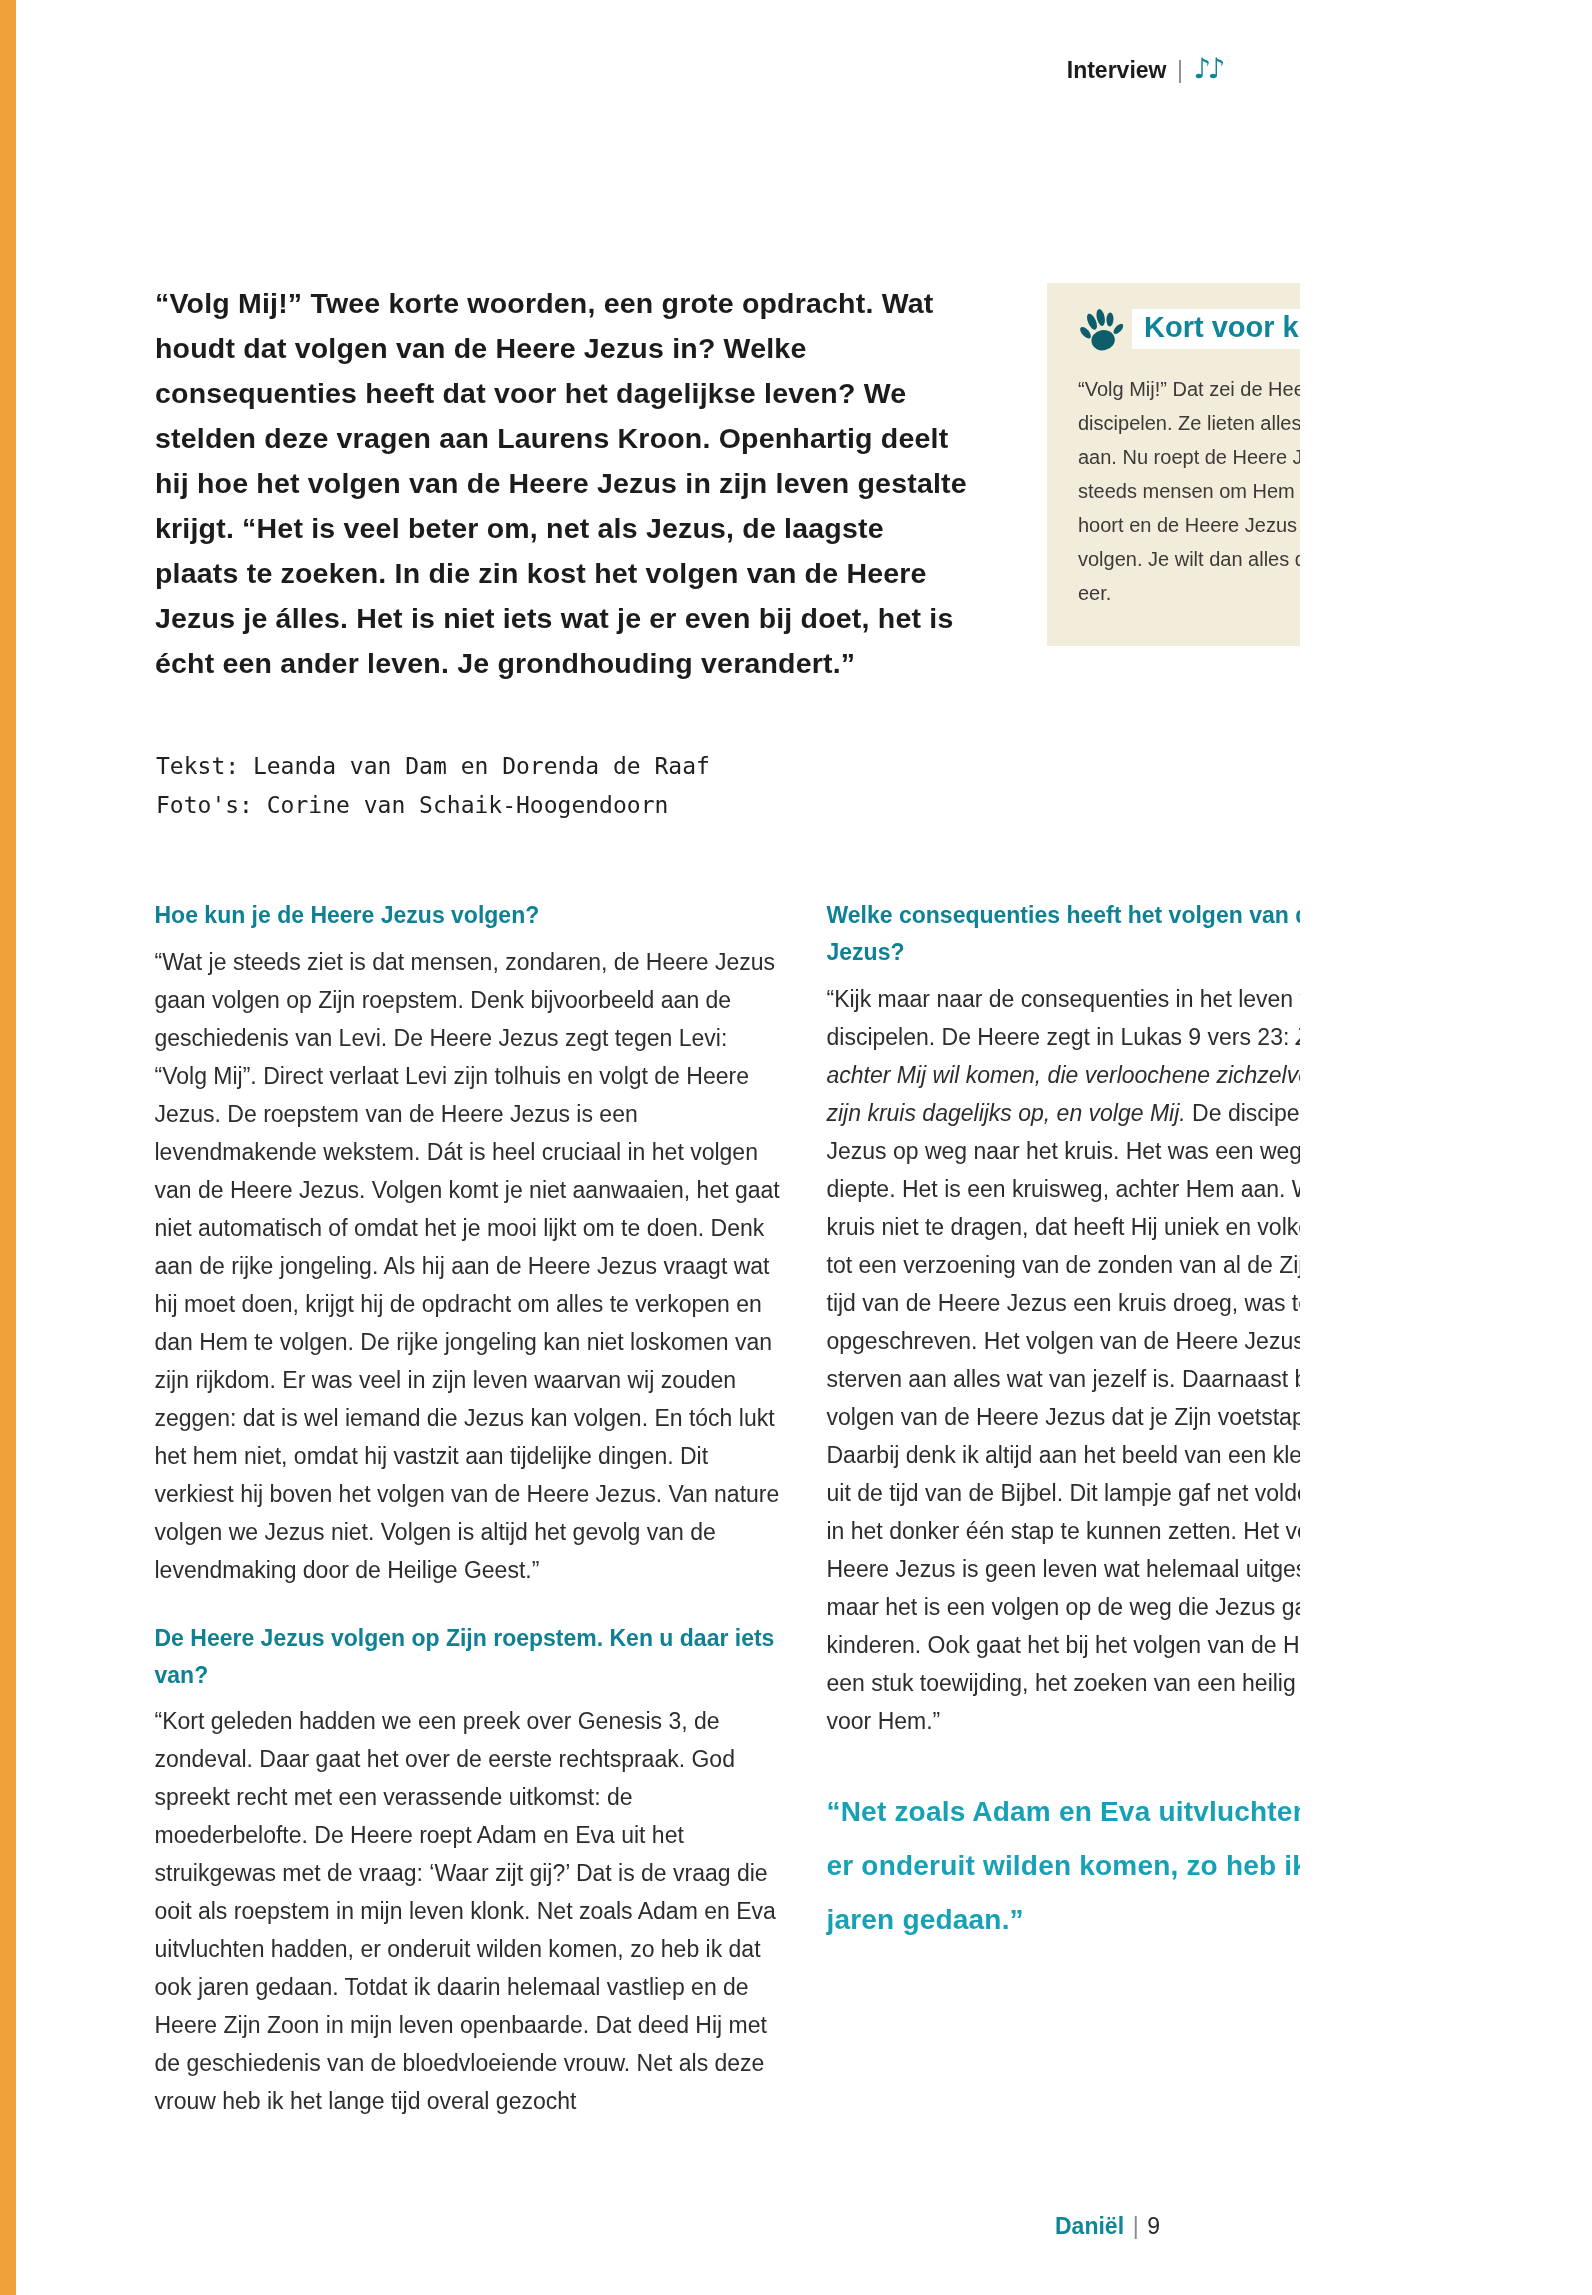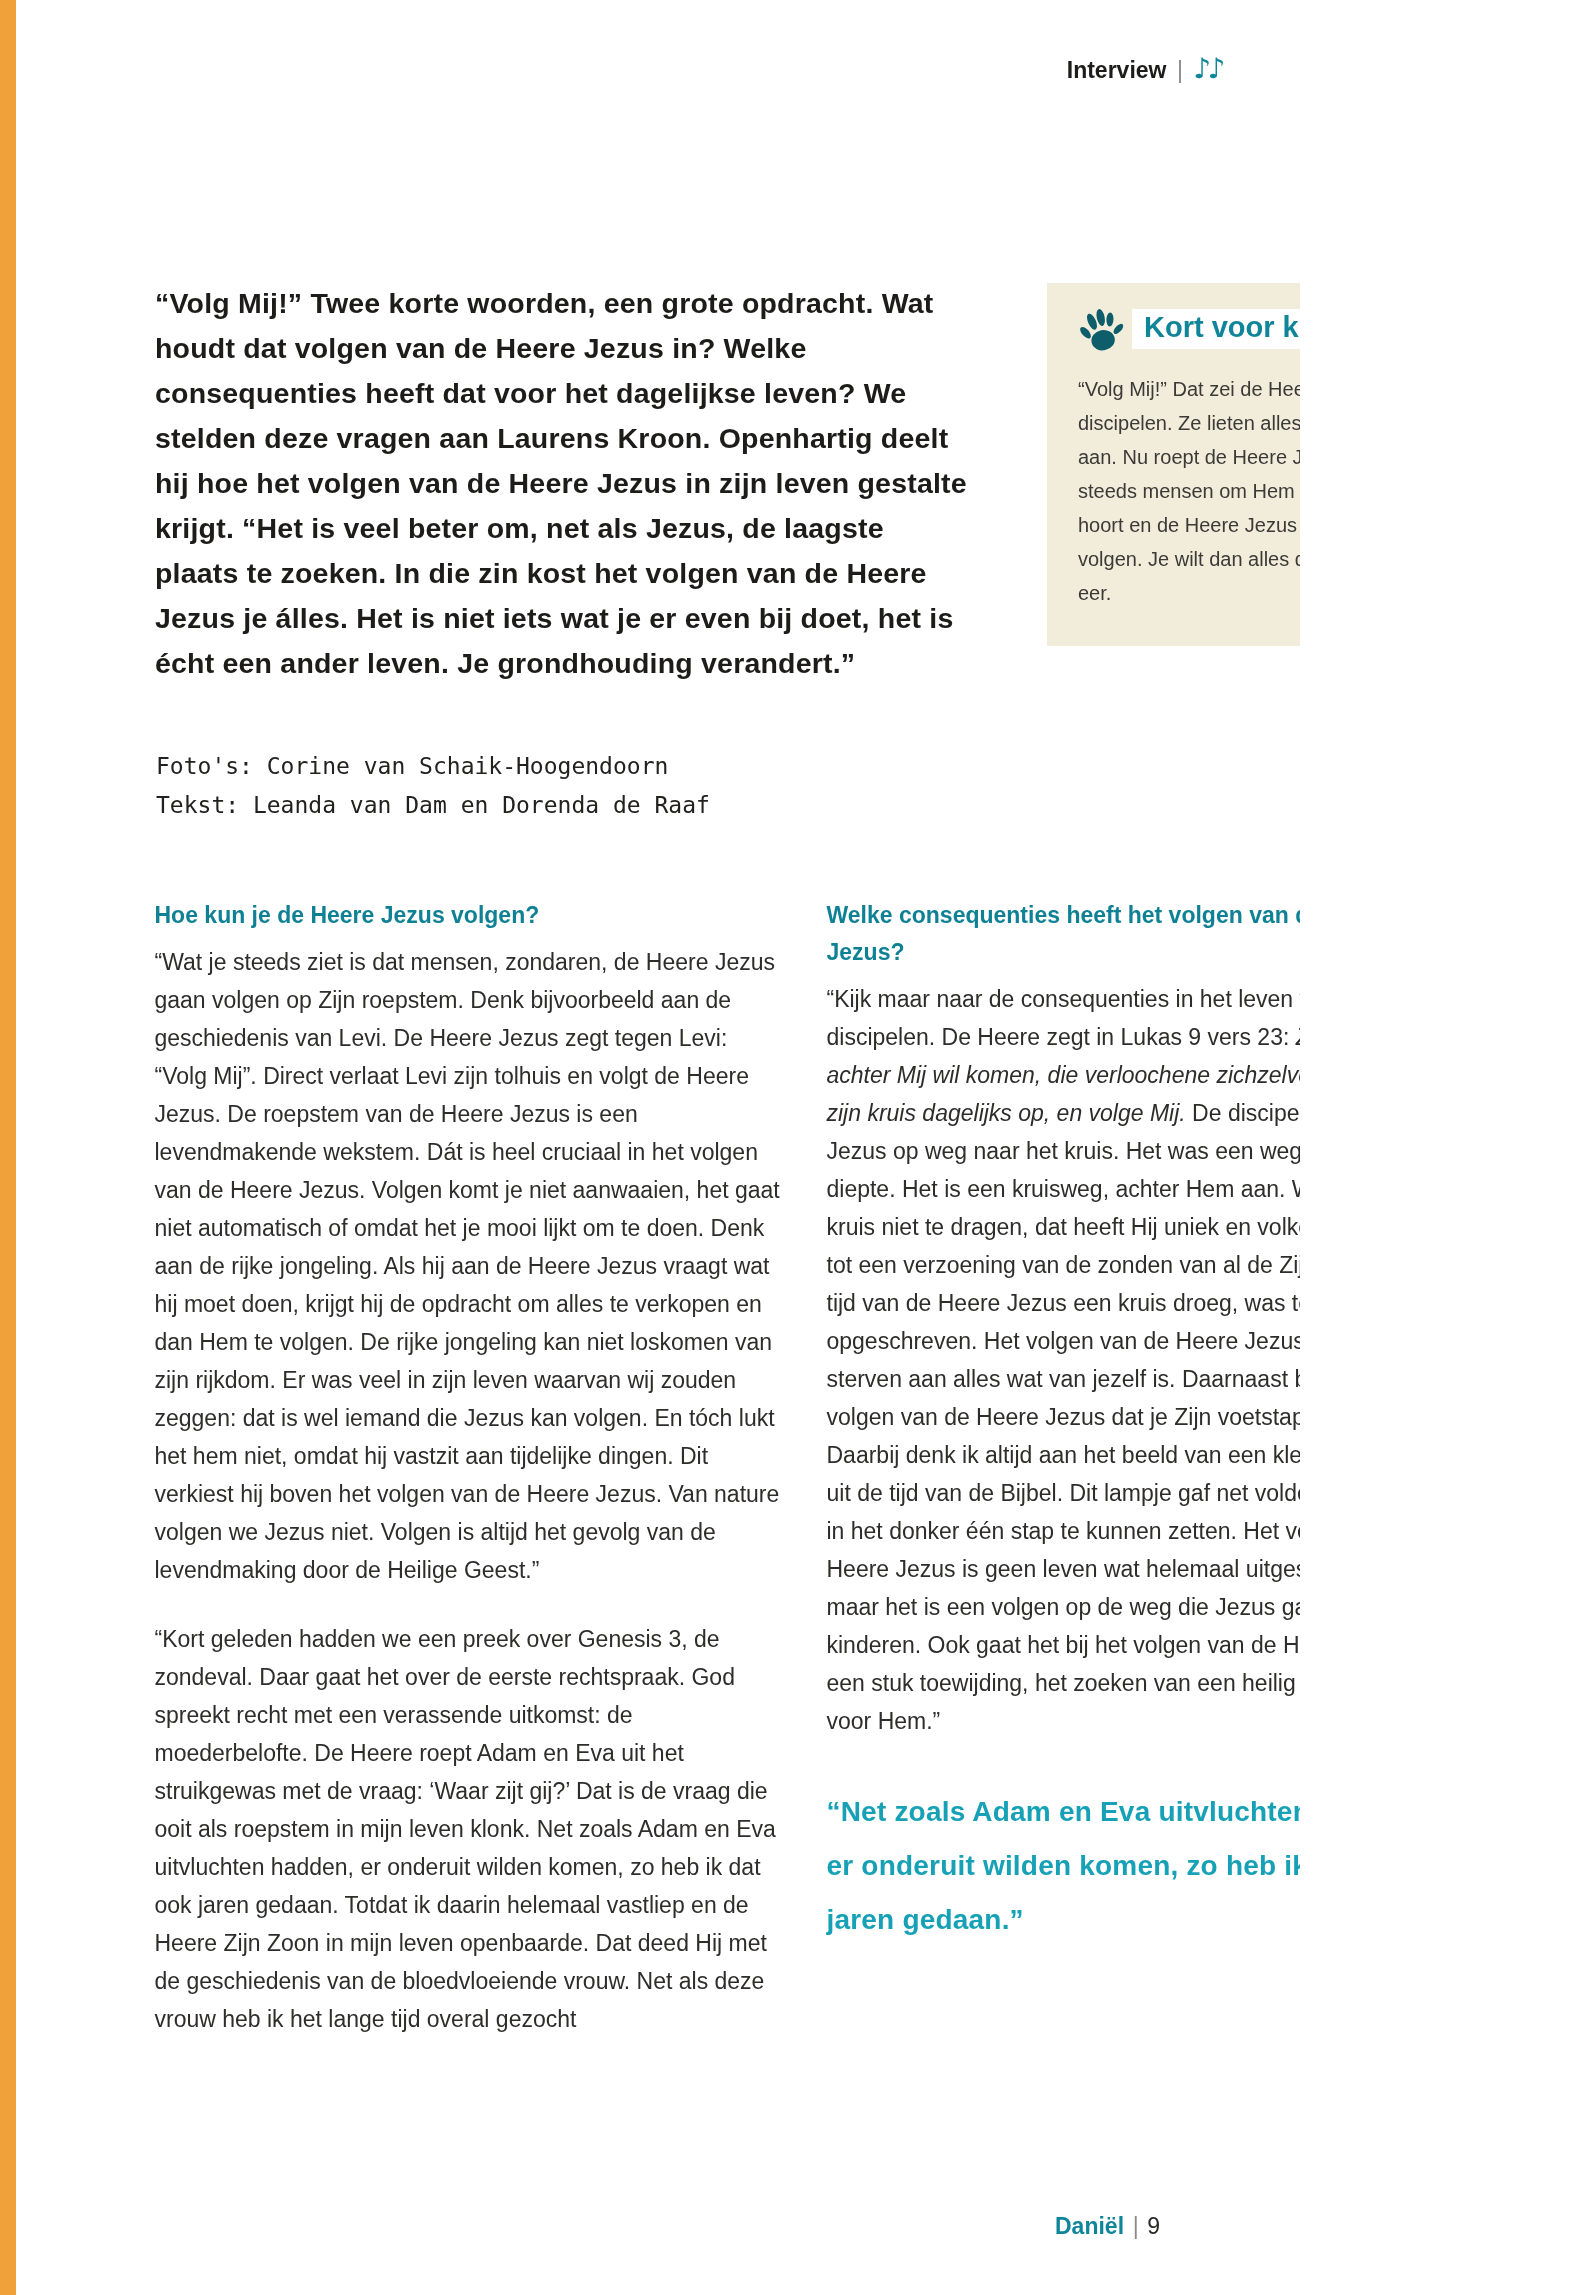--- a/index.html
+++ b/index.html
@@ -132,32 +132,33 @@
             <ellipse cx="30" cy="40" rx="15" ry="13"></ellipse>
           </g>
         </svg>
       </span>
       <span class="kids-title">Kort voor kids:</span>
     </div>
     <div class="kids-body">“Volg Mij!” Dat zei de Heere Jezus tegen zijn discipelen. Ze lieten alles los en gingen achter Hem aan. Nu roept de Heere Jezus door Zijn Woord nog steeds mensen om Hem te volgen. Als je die stem hoort en de Heere Jezus lief krijgt, wil je Hem graag volgen. Je wilt dan alles doen wat Hij vraagt, tot Zijn eer.</div>
   </aside>
 
   <div class="byline">
+    <div>Tekst: Leanda van Dam en Dorenda de Raaf</div>
     <div>Foto's: Corine van Schaik-Hoogendoorn</div>
-    <div>Tekst: Leanda van Dam en Dorenda de Raaf</div>
   </div>
 
   <div class="columns">
 
     <div class="col">
       <section class="section">
         <h2 class="section-heading">Hoe kun je de Heere Jezus volgen?</h2>
         <p class="body-p">“Wat je steeds ziet is dat mensen, zondaren, de Heere Jezus gaan volgen op Zijn roepstem. Denk bijvoorbeeld aan de geschiedenis van Levi. De Heere Jezus zegt tegen Levi: “Volg Mij”. Direct verlaat Levi zijn tolhuis en volgt de Heere Jezus. De roepstem van de Heere Jezus is een levendmakende wekstem. Dát is heel cruciaal in het volgen van de Heere Jezus. Volgen komt je niet aanwaaien, het gaat niet automatisch of omdat het je mooi lijkt om te doen. Denk aan de rijke jongeling. Als hij aan de Heere Jezus vraagt wat hij moet doen, krijgt hij de opdracht om alles te verkopen en dan Hem te volgen. De rijke jongeling kan niet loskomen van zijn rijkdom. Er was veel in zijn leven waarvan wij zouden zeggen: dat is wel iemand die Jezus kan volgen. En tóch lukt het hem niet, omdat hij vastzit aan tijdelijke dingen. Dit verkiest hij boven het volgen van de Heere Jezus. Van nature volgen we Jezus niet. Volgen is altijd het gevolg van de levendmaking door de Heilige Geest.”</p>
       </section>
       <section class="section">
+        <h2 class="section-heading">De Heere Jezus volgen op Zijn roepstem. Ken u daar iets van?</h2>
         <p class="body-p">“Kort geleden hadden we een preek over Genesis 3, de zondeval. Daar gaat het over de eerste rechtspraak. God spreekt recht met een verassende uitkomst: de moederbelofte. De Heere roept Adam en Eva uit het struikgewas met de vraag: ‘Waar zijt gij?’ Dat is de vraag die ooit als roepstem in mijn leven klonk. Net zoals Adam en Eva uitvluchten hadden, er onderuit wilden komen, zo heb ik dat ook jaren gedaan. Totdat ik daarin helemaal vastliep en de Heere Zijn Zoon in mijn leven openbaarde. Dat deed Hij met de geschiedenis van de bloedvloeiende vrouw. Net als deze vrouw heb ik het lange tijd overal gezocht</p>
       </section>
     </div>
 
     <div class="col">
       <section class="section">
         <h2 class="section-heading">Welke consequenties heeft het volgen van de Heere Jezus?</h2>
         <p class="body-p"><span>“Kijk maar naar de consequenties in het leven van de discipelen. De Heere zegt in Lukas 9 vers 23: </span><em>Zo iemand achter Mij wil komen, die verloochene zichzelven, en neme zijn kruis dagelijks op, en volge Mij.</em><span> De discipelen volgden Jezus op weg naar het kruis. Het was een weg door de diepte. Het is een kruisweg, achter Hem aan. We hoeven Zijn kruis niet te dragen, dat heeft Hij uniek en volkomen gedaan tot een verzoening van de zonden van al de Zijnen. Wie in de tijd van de Heere Jezus een kruis droeg, was ten dode opgeschreven. Het volgen van de Heere Jezus betekent dus sterven aan alles wat van jezelf is. Daarnaast betekent het volgen van de Heere Jezus dat je Zijn voetstappen drukt. Daarbij denk ik altijd aan het beeld van een klein olielampje uit de tijd van de Bijbel. Dit lampje gaf net voldoende licht om in het donker één stap te kunnen zetten. Het volgen van de Heere Jezus is geen leven wat helemaal uitgestippeld is, maar het is een volgen op de weg die Jezus gaat met Zijn kinderen. Ook gaat het bij het volgen van de Heere Jezus om een stuk toewijding, het zoeken van een heilig leven door en voor Hem.”</span></p>
       </section>
       <div class="pull-quote">“Net zoals Adam en Eva uitvluchten hadden, er onderuit wilden komen, zo heb ik dat ook jaren gedaan.”</div>

